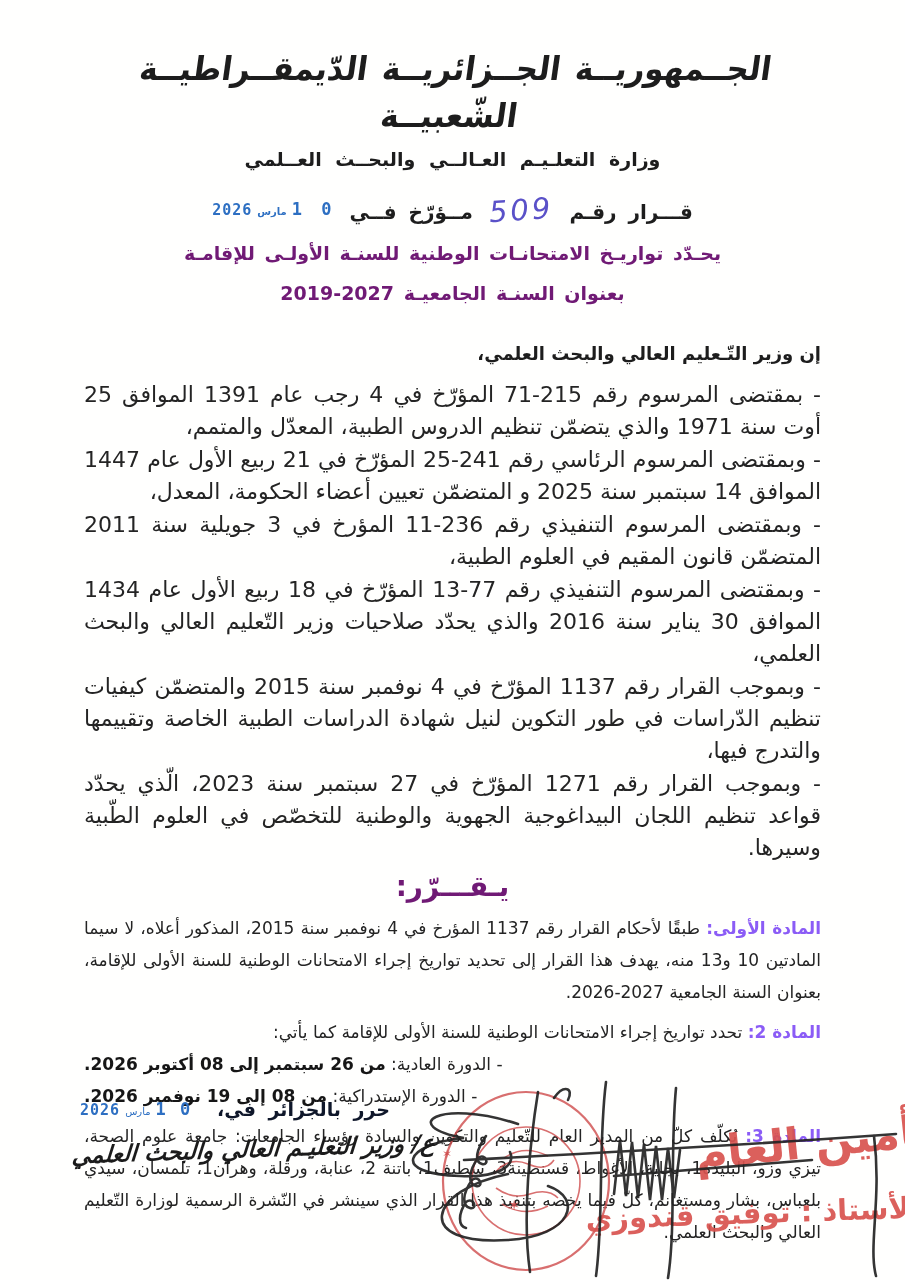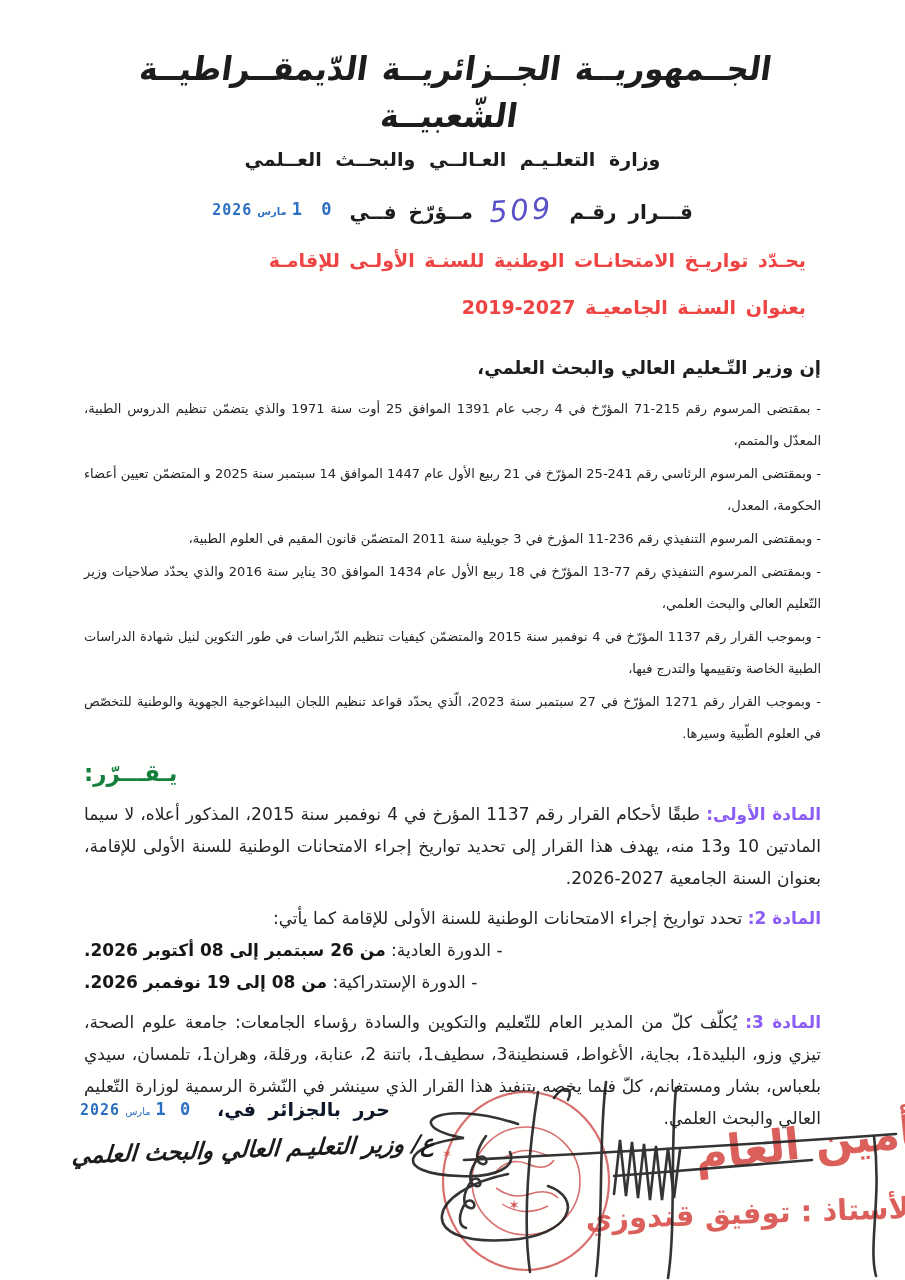--- a/index.html
+++ b/index.html
@@ -42,37 +42,37 @@
   .date-stamp{
     display:inline-flex;direction:rtl;align-items:baseline;gap:5px;
     color:#2d6fc2;font-family:"DejaVu Sans Mono",monospace;
     transform:translateY(-1px);
     white-space:nowrap;
   }
   .date-stamp .d{font-size:17px;font-weight:bold;letter-spacing:2px;}
   .date-stamp .m{font-size:10px;font-family:"DejaVu Sans",sans-serif;}
   .date-stamp .y{font-size:15px;font-weight:bold;letter-spacing:1px;}
   .subject{
-    text-align:right;font-size:19px;font-weight:bold;color:#ef4444;
-    line-height:32px;margin:15px;word-spacing:3px;
+    text-align:center;font-size:19px;font-weight:bold;color:#701a75;
+    line-height:32px;margin:8px;word-spacing:3px;
   }
 
   
   .intro{
     margin:30px 0 0 0;font-size:18px;font-weight:bold;color:#1d1d1d;
     line-height:30px;text-align:right;
   }
   .items{margin-top:10px;}
   .item{
-    margin:0 0 1px 0;font-size:13px;line-height:32px;
+    margin:0 0 1px 0;font-size:22px;line-height:32px;
     text-align:justify;color:#242424;
   }
   .decides{
-    margin:6px 0 0 0;text-align:left;font-size:23px;font-weight:bold;
-    line-height:34px;color:#15803d;word-spacing:4px;
+    margin:6px 0 0 0;text-align:center;font-size:28px;font-weight:bold;
+    line-height:34px;color:#701a75;word-spacing:4px;
   }
   .article{
     margin:8px 0 0 0;font-size:17px;line-height:32px;
     text-align:justify;color:#242424;
   }
   .article .label{font-weight:bold;color:#8b5cf6;}
   .session{
     margin:0;padding-right:26px;font-size:17px;line-height:32px;
     text-align:left;color:#242424;
   }

